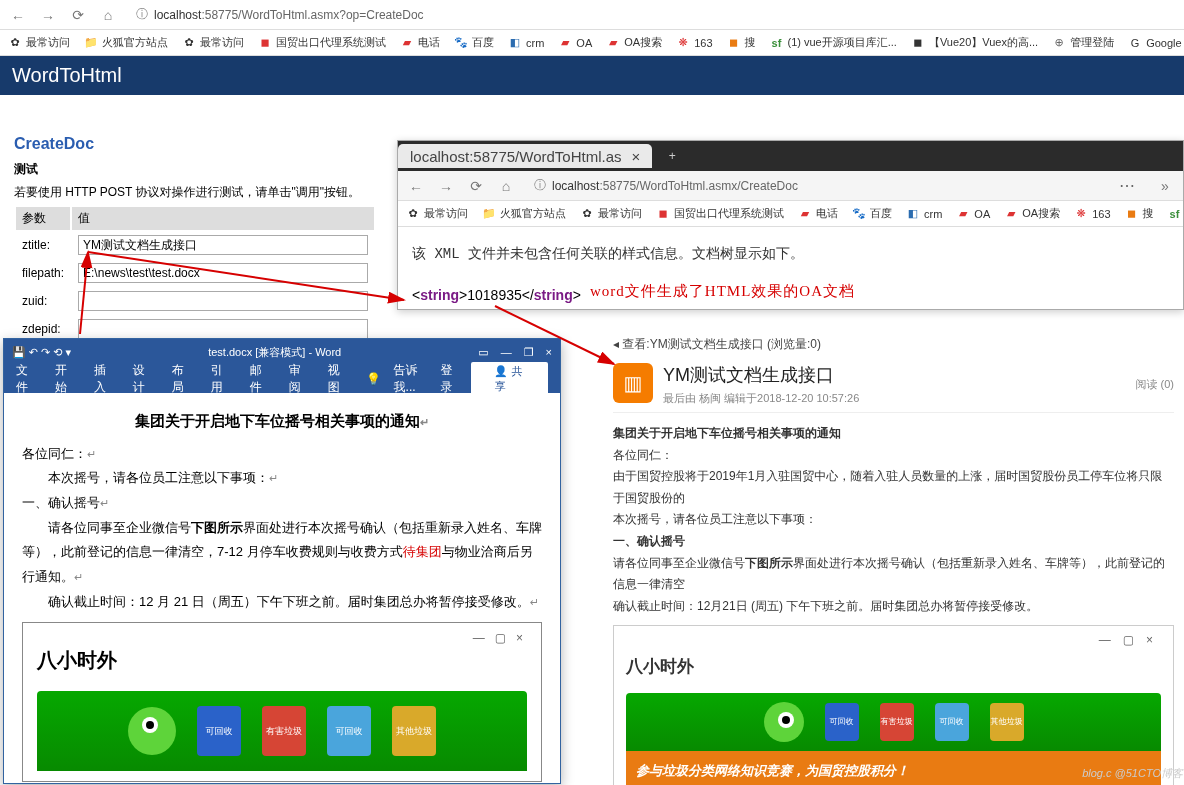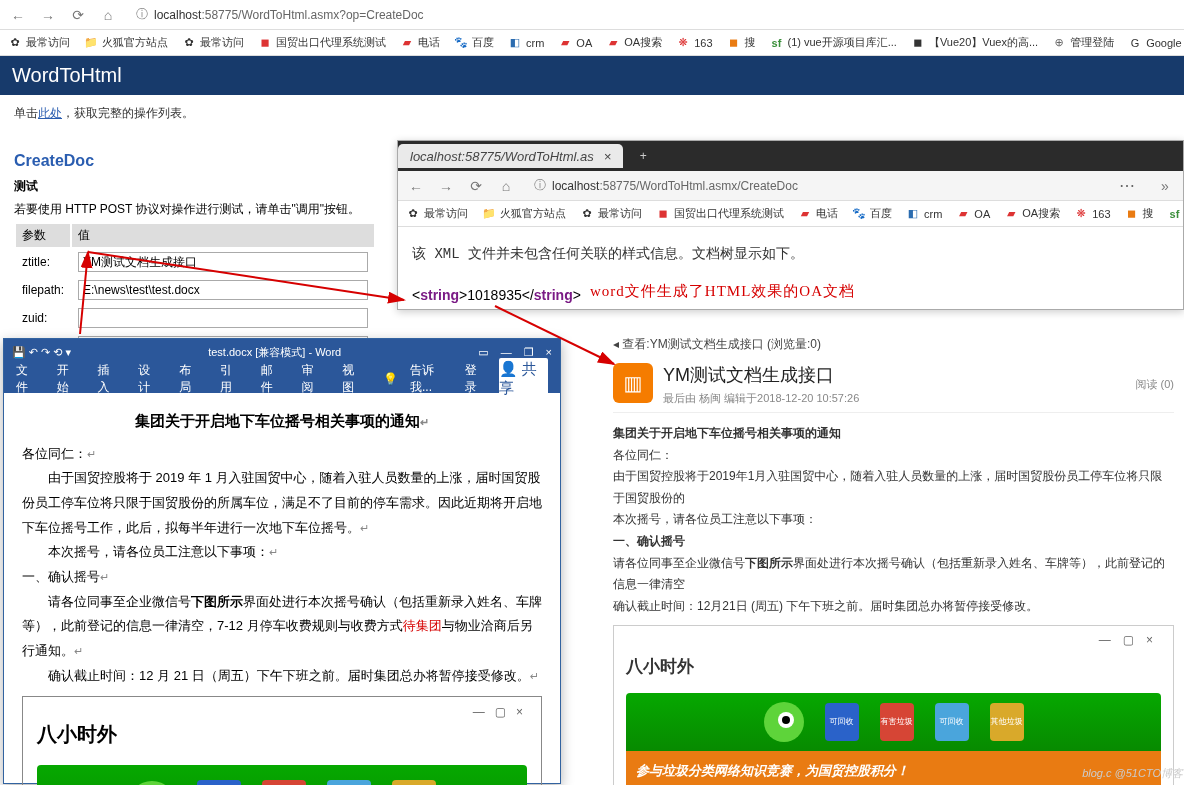--- a/index.html
+++ b/index.html
@@ -34,39 +34,39 @@
 
 .test-form { border:0; }
 .test-form td { padding:3px 6px; font-size:12px; }
 .test-form .hdr { background:#ddd; border:1px solid #bbb;margin-left:28px; }
 .test-form input[type=text] { width:290px; border:1px solid #aaa; height:20px; padding:0 4px; font-size:12px; }
 .btn { padding:1px 14px; font-size:12px; border:1px solid #888; background:#eee; }
 
 
 .win2 { position:absolute; left:397px; top:140px; width:787px; background:#fff; border:1px solid #aaa; box-shadow:0 2px 8px rgba(0,0,0,0.2); }
 .win2 .tabs { height:30px; background:#2b2b2b; display:flex; align-items:center; }
-.win2 .tab { background:#eaeaea; height:24px; padding:4px 12px; font-size:13px; color:#444; border-radius:5px 5px 0 0; display:flex; align-items:center; gap:10px;font-style:italic; }
+.win2 .tab { background:#eaeaea; height:24px; padding:4px 12px; font-size:15px; color:#444; border-radius:5px 5px 0 0; display:flex; align-items:center; gap:10px; }
 .win2 .tab-new { color:#ccc; margin-left:8px; width:24px; text-align:center; cursor:pointer; }
 .win2 .browser-top { background:#f5f5f5; }
 .win2 .dots { margin-left:auto; color:#666; letter-spacing:2px; padding-right:8px; font-size:16px; }
 .xml-msg { padding:18px 14px; font-size:14px; color:#333;font-family:Liberation Mono, monospace; }
 .xml-line { padding:6px 14px; font-size:14px; }
 .xml-line .tag { color:#7a1a85; font-weight:bold; }
 
 
 .anno-red { position:absolute; left:590px; top:282px; color:#d60000; font-size:15px; font-family:SimSun,serif; letter-spacing:1px; }
 
 
 .word-win { position:absolute; left:3px; top:338px; width:558px; height:446px; background:#fff; border:1px solid #3263a0; box-shadow:0 4px 12px rgba(0,0,0,0.3); }
 .word-title { background:#2b579a; height:26px; display:flex; align-items:center; color:#fff; font-size:11px; padding:0 8px; }
 .word-title .center { flex:1; text-align:center; }
 .word-title .winbtns { display:flex; gap:12px; }
 .word-ribbon { background:#2b579a; height:28px; display:flex; align-items:center; color:#fff; font-size:12px; padding:0 12px; gap:18px; }
 .word-ribbon .right { margin-left:auto; display:flex; gap:12px; align-items:center; }
-.share-btn { background:#fff; color:#2b579a; padding:2px 0; border-radius:2px; font-size:15px; }
+.share-btn { background:#fff; color:#2b579a; padding:2px 24px; border-radius:2px; font-size:11px; }
 .word-body { padding:14px 18px; font-size:13px; line-height:1.9; color:#000; font-family:SimSun,serif; }
 .word-body h3 { text-align:center; font-size:15px; margin-bottom:6px; }
 .para-mark { color:#888; font-size:11px; }
 .inner-frame { margin-top:8px; border:1px solid #888; padding:10px 14px; position:relative; }
 .inner-frame .wbtns { position:absolute; right:8px; top:4px; font-size:12px; color:#666; letter-spacing:10px; }
 .inner-frame h2 { font-size:20px; font-weight:bold; margin:8px 0 12px; }
 .banner { height:80px; background:linear-gradient(#06a800,#078a00); border-radius:4px 4px 0 0; position:relative; overflow:hidden; display:flex; align-items:center; justify-content:center; gap:21px; padding:0 8px; }
 .bird { width:48px; height:48px; background:#5ed43a; border-radius:50%; position:relative; }
 .bird:before { content:""; position:absolute; width:16px; height:16px; background:#fff; border-radius:50%; top:10px; left:14px; }
 .bird:after { content:""; position:absolute; width:8px; height:8px; background:#000; border-radius:50%; top:14px; left:18px; }
@@ -169,23 +169,20 @@
   <span class="bm-item">
       <span class="bm-icon">G</span>
       <span>Google</span>
     </span>
 
 </div>
 
 <div class="blue-header">WordToHtml</div>
 
 <div class="content">
-  <p class="subtext">
-    <span>单击</span><a href="#">此处</a><span>，获取完整的操作列表。</span>
-  </p>
   <h2 class="h-createdoc">CreateDoc</h2>
   <div style="font-weight:bold;margin-bottom:6px;">测试</div>
   <div style="margin-bottom:4px;">若要使用 HTTP POST 协议对操作进行测试，请单击"调用"按钮。</div>
   <table class="test-form">
     <tbody>
         <tr class="hdr">
           <td style="width:50px;">参数</td>
           <td>值</td>
         </tr>
     <tr>
@@ -322,21 +319,20 @@
     <span class="right">
       <span>💡</span>
         <span>告诉我...</span>
       <span>登录</span>
       <span class="share-btn">👤 <span>共享</span></span>
     </span>
   </div>
   <div class="word-body">
     <h3><span>集团关于开启地下车位摇号相关事项的通知</span><span class="para-mark">↵</span></h3>
     <div><span>各位同仁：</span><span class="para-mark">↵</span></div>
-    <div><span>　　由于国贸控股将于 2019 年 1 月入驻国贸中心，随着入驻人员数量的上涨，届时国贸股份员工停车位将只限于国贸股份的所属车位，满足不了目前的停车需求。因此近期将开启地下车位摇号工作，此后，拟每半年进行一次地下车位摇号。</span><span class="para-mark">↵</span></div>
     <div><span>　　本次摇号，请各位员工注意以下事项：</span><span class="para-mark">↵</span></div>
     <div style="font-weight:normal;"><span>一、确认摇号</span><span class="para-mark">↵</span></div>
     <div><span>　　请各位同事至企业微信号</span><b>下图所示</b><span>界面处进行本次摇号确认（包括重新录入姓名、车牌等），此前登记的信息一律清空，7-12 月停车收费规则与收费方式</span><span style="color:#d60000;">待集团</span><span>与物业洽商后另行通知。</span><span class="para-mark">↵</span></div>
     <div><span>　　确认截止时间：12 月 21 日（周五）下午下班之前。届时集团总办将暂停接受修改。</span><span class="para-mark">↵</span></div>
     <div class="inner-frame">
       <div class="wbtns"><span>—</span><span>▢</span><span>×</span></div>
       <h2>八小时外</h2>
       <div class="banner">
         <div class="bird"></div>
         <div class="bin bin1">可回收</div>

